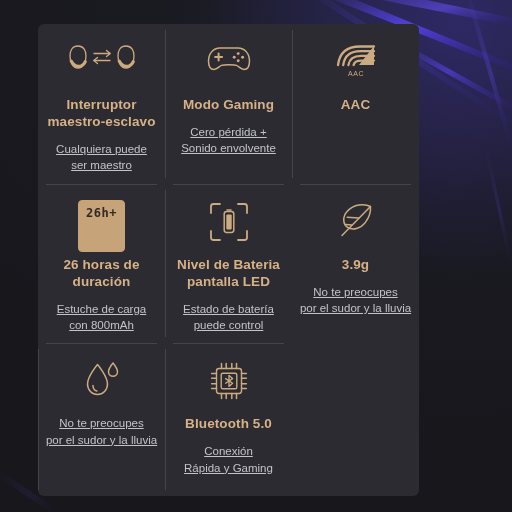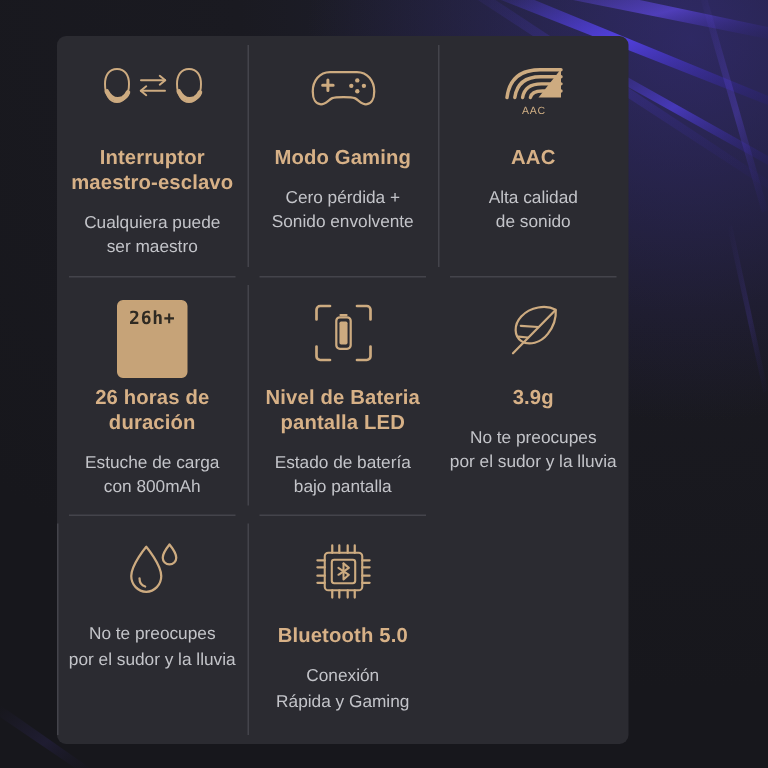--- a/index.html
+++ b/index.html
@@ -94,20 +94,21 @@
     white-space: pre-line;
     margin-bottom: 11px;
   }
 
   .feat-sub {
     color: #c3c4c9;
     font-size: 11.5px;
     font-weight: normal;
     line-height: 1.42;
     white-space: pre-line;
+    text-decoration: underline;
   }
 
   
   .badge26 {
     border: 1px solid #c8a477;
     border-radius: 4px;
     background: #c6a378;
     padding: 2px 7px 3px;
     display: inline-block;
   }
@@ -202,22 +203,20 @@
           <path d="M8 25 C9.5 13 17 6.5 30 6.5 L44 6.5"></path>
           <path d="M13.2 25 C14.5 16 20.2 11.2 30.5 11.2 L44 11.2"></path>
           <path d="M18.4 25 C19.4 19 23.6 15.9 31 15.9 L44 15.9"></path>
           <path d="M23.6 25 C24.2 21.6 26.8 20.6 31.6 20.6 L44 20.6"></path>
         </g>
         <path d="M44 6 L44 25 L29 25 Z" fill="#cdab80"></path>
         <text class="aac-label" x="26" y="36" text-anchor="middle">AAC</text>
       </svg>
     </div>
     <div class="feat-title">AAC</div>
-    <div class="feat-sub">Alta calidad
-de sonido</div>
   </div>
 
   <div class="cell c-left-col r-mid">
     <div class="icon-wrap">
       <div class="badge26">
         <span>26h+</span>
       </div>
     </div>
     <div class="feat-title">26 horas de
 duración</div>
@@ -233,21 +232,21 @@
         <path d="M40 31 V37.5 A2.5 2.5 0 0 1 37.5 40 H31"></path>
         <path d="M13 40 H6.5 A2.5 2.5 0 0 1 4 37.5 V31"></path>
         <rect x="17.2" y="11.5" width="9.6" height="21" rx="2.4" stroke-width="1.5"></rect>
         <path d="M20 10 H24" stroke-width="1.5"></path>
         <rect x="19.3" y="14.4" width="5.4" height="15.2" rx="1.1" fill="#cdab80" stroke="none"></rect>
       </svg>
     </div>
     <div class="feat-title">Nivel de Bateria
 pantalla LED</div>
     <div class="feat-sub">Estado de batería
-bajo pantalla</div>
+puede control</div>
   </div>
 
 
   <div class="cell c-left-col r-bot">
     <div class="icon-wrap">
       <svg width="44" height="42" viewBox="0 0 44 42" fill="none" stroke="#cdab80" stroke-width="1.5" stroke-linecap="round" stroke-linejoin="round">
         <path d="M36.5 6.5 C30 3 19.5 4.5 13.5 11 C8.2 16.7 8.8 24.2 13.6 27.4 C18.6 30.7 26.5 28.6 31.2 22.6 C35.2 17.5 36.8 11 36.5 6.5 Z"></path>
         <path d="M36.2 6.8 L8 35.5"></path>
         <path d="M17.8 25 L11.6 24.4"></path>
         <path d="M24.8 18 L13.2 17.2"></path>

